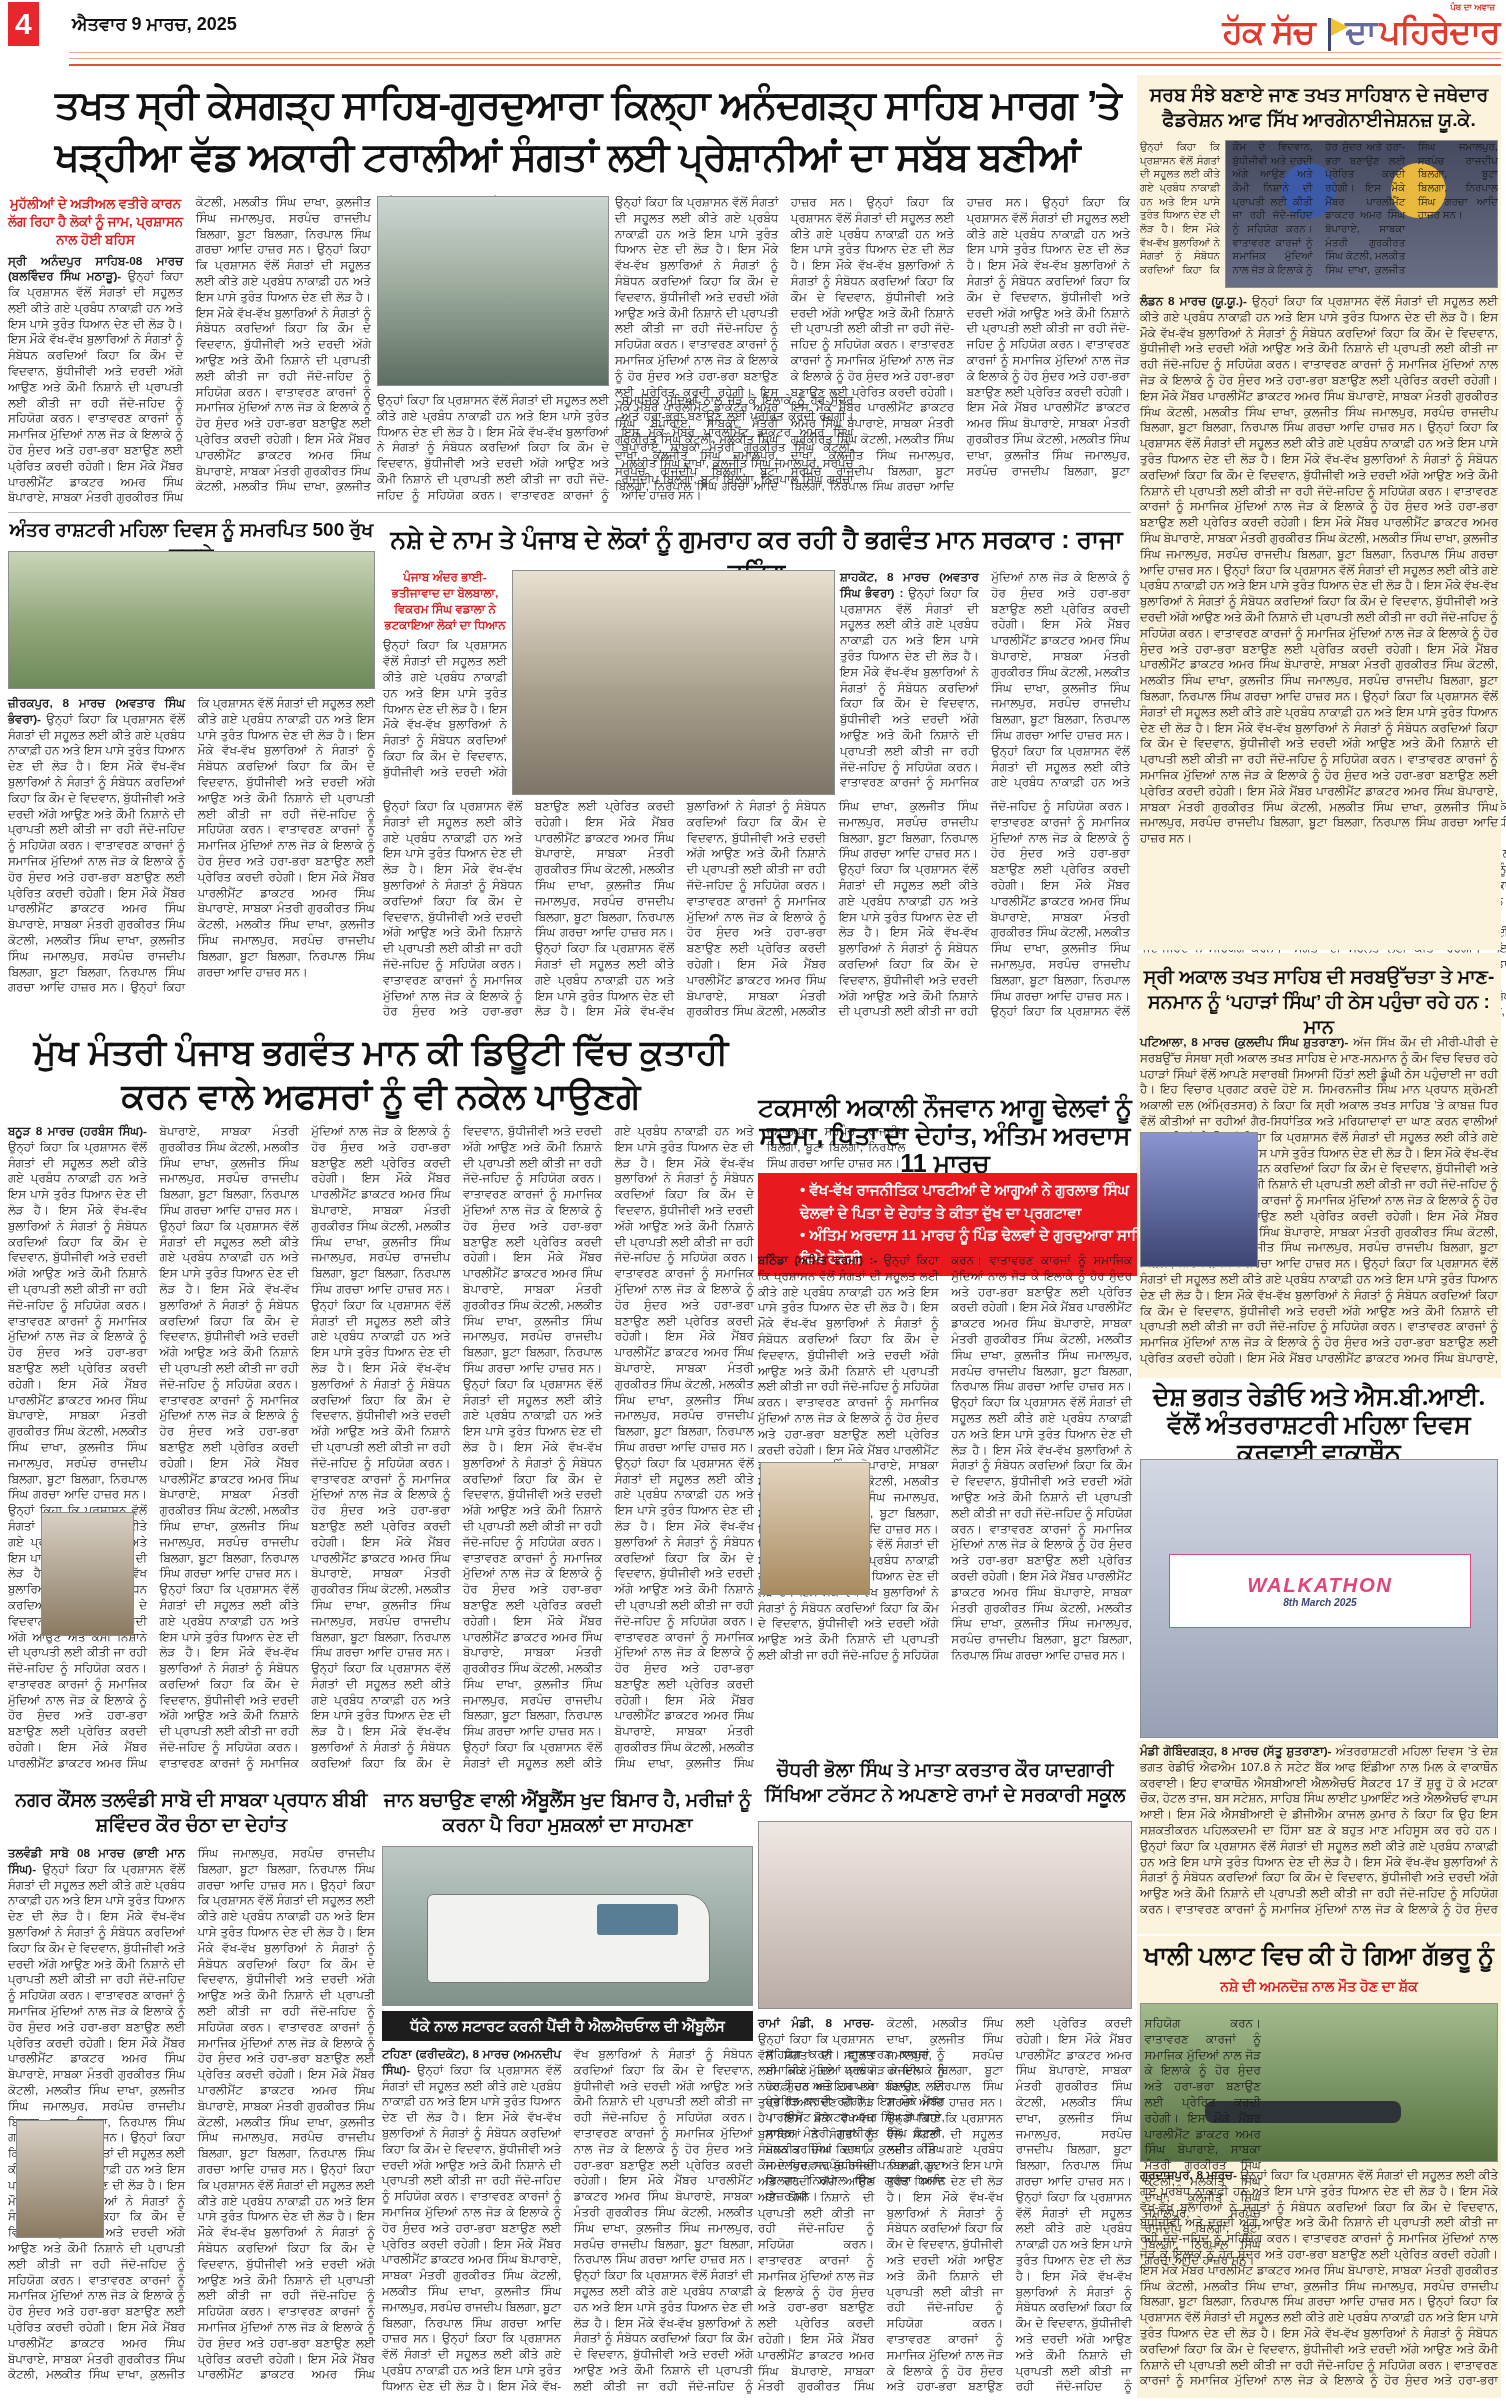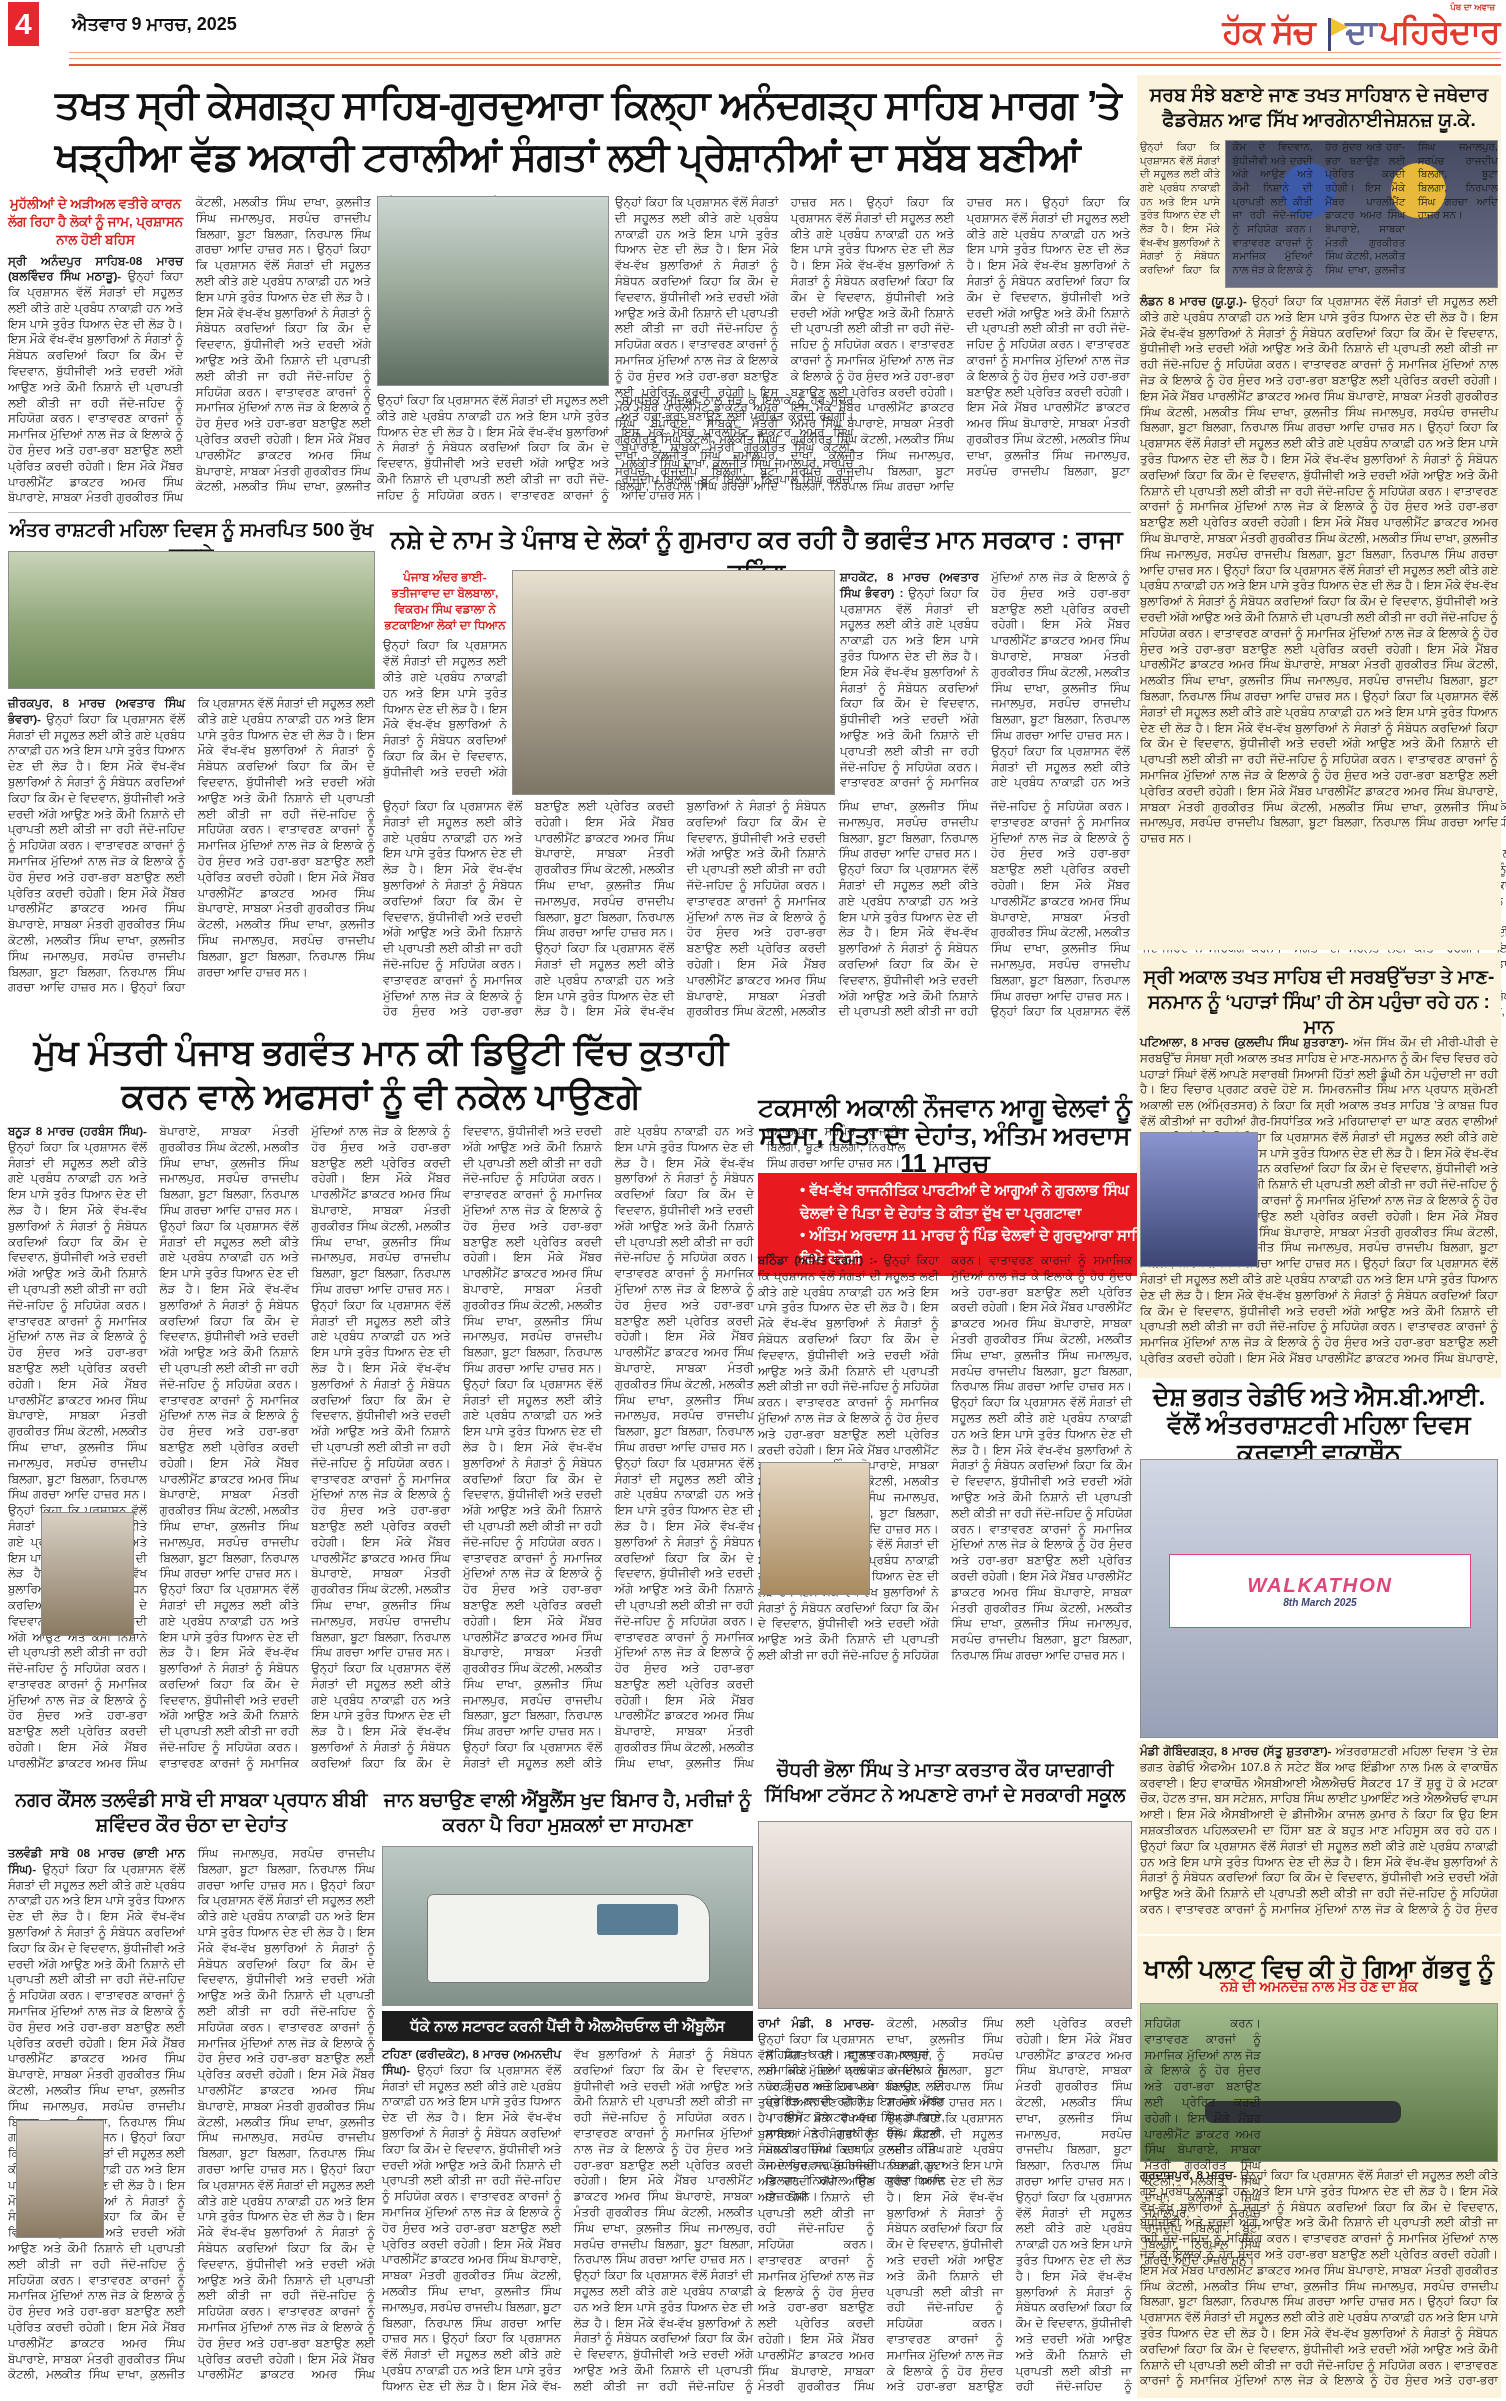--- a/index.html
+++ b/index.html
@@ -159,21 +159,21 @@
     <span class="walkbanner">
       <span class="l1">WALKATHON</span>
       <span class="l2">8th March 2025</span>
     </span>
   </div>
   <div class="abs cream bd c1" style="left:1137px;top:1741px;width:364px;height:193px;padding:3.1px;box-sizing:border-box;">
     <span class="dateline">ਮੰਡੀ ਗੋਬਿੰਦਗੜ੍ਹ, 8 ਮਾਰਚ (ਸੱਤੂ ਸ਼ੁਤਰਾਣਾ)- </span><span>ਅੰਤਰਰਾਸ਼ਟਰੀ ਮਹਿਲਾ ਦਿਵਸ ’ਤੇ ਦੇਸ਼ ਭਗਤ ਰੇਡੀਓ ਐਫਐਮ 107.8 ਨੇ ਸਟੇਟ ਬੈਂਕ ਆਫ ਇੰਡੀਆ ਨਾਲ ਮਿਲ ਕੇ ਵਾਕਾਥੌਨ ਕਰਵਾਈ। ਇਹ ਵਾਕਾਥੌਨ ਐਸਬੀਆਈ ਐਲਐਚਓ ਸੈਕਟਰ 17 ਤੋਂ ਸ਼ੁਰੂ ਹੋ ਕੇ ਮਟਕਾ ਚੌਕ, ਹੋਟਲ ਤਾਜ, ਬਸ ਸਟੇਸ਼ਨ, ਸਾਹਿਬ ਸਿੰਘ ਲਾਈਟ ਪੁਆਇੰਟ ਅਤੇ ਐਲਐਚਓ ਵਾਪਸ ਆਈ। ਇਸ ਮੌਕੇ ਐਸਬੀਆਈ ਦੇ ਡੀਜੀਐਮ ਕਾਜਲ ਕੁਮਾਰ ਨੇ ਕਿਹਾ ਕਿ ਉਹ ਇਸ ਸਸ਼ਕਤੀਕਰਨ ਪਹਿਲਕਦਮੀ ਦਾ ਹਿੱਸਾ ਬਣ ਕੇ ਬਹੁਤ ਮਾਣ ਮਹਿਸੂਸ ਕਰ ਰਹੇ ਹਨ। </span><span>ਉਨ੍ਹਾਂ ਕਿਹਾ ਕਿ ਪ੍ਰਸ਼ਾਸਨ ਵੱਲੋਂ ਸੰਗਤਾਂ ਦੀ ਸਹੂਲਤ ਲਈ ਕੀਤੇ ਗਏ ਪ੍ਰਬੰਧ ਨਾਕਾਫ਼ੀ ਹਨ ਅਤੇ ਇਸ ਪਾਸੇ ਤੁਰੰਤ ਧਿਆਨ ਦੇਣ ਦੀ ਲੋੜ ਹੈ। ਇਸ ਮੌਕੇ ਵੱਖ-ਵੱਖ ਬੁਲਾਰਿਆਂ ਨੇ ਸੰਗਤਾਂ ਨੂੰ ਸੰਬੋਧਨ ਕਰਦਿਆਂ ਕਿਹਾ ਕਿ ਕੌਮ ਦੇ ਵਿਦਵਾਨ, ਬੁੱਧੀਜੀਵੀ ਅਤੇ ਦਰਦੀ ਅੱਗੇ ਆਉਣ ਅਤੇ ਕੌਮੀ ਨਿਸ਼ਾਨੇ ਦੀ ਪ੍ਰਾਪਤੀ ਲਈ ਕੀਤੀ ਜਾ ਰਹੀ ਜੱਦੋ-ਜਹਿਦ ਨੂੰ ਸਹਿਯੋਗ ਕਰਨ। ਵਾਤਾਵਰਣ ਕਾਰਜਾਂ ਨੂੰ ਸਮਾਜਿਕ ਮੁੱਦਿਆਂ ਨਾਲ ਜੋੜ ਕੇ ਇਲਾਕੇ ਨੂੰ ਹੋਰ ਸੁੰਦਰ ਅਤੇ ਹਰਾ-ਭਰਾ ਬਣਾਉਣ ਲਈ ਪ੍ਰੇਰਿਤ ਕਰਦੀ ਰਹੇਗੀ। ਇਸ ਮੌਕੇ ਮੈਂਬਰ ਪਾਰਲੀਮੈਂਟ ਡਾਕਟਰ ਅਮਰ ਸਿੰਘ ਬੋਪਾਰਾਏ, ਸਾਬਕਾ ਮੰਤਰੀ ਗੁਰਕੀਰਤ ਸਿੰਘ ਕੋਟਲੀ, ਮਲਕੀਤ ਸਿੰਘ ਦਾਖਾ, ਕੁਲਜੀਤ ਸਿੰਘ ਜਮਾਲਪੁਰ, ਸਰਪੰਚ ਰਾਜਦੀਪ ਬਿਲਗਾ, ਬੂਟਾ ਬਿਲਗਾ, ਨਿਰਪਾਲ ਸਿੰਘ ਗਰਚਾ ਆਦਿ ਹਾਜ਼ਰ ਸਨ। </span>
   </div>
 
   <div class="abs cream" style="left:1137px;top:1936px;width:364px;height:462px;"></div>
-  <div class="abs h-md" style="left:1140px;top:1941px;width:358px;margin-top:13px;">ਖਾਲੀ ਪਲਾਟ ਵਿਚ ਕੀ ਹੋ ਗਿਆ ਗੱਭਰੂ ਨੂੰ</div>
+  <div class="abs h-md" style="left:1140px;top:1941px;width:358px;">ਖਾਲੀ ਪਲਾਟ ਵਿਚ ਕੀ ਹੋ ਗਿਆ ਗੱਭਰੂ ਨੂੰ</div>
   <div class="abs redsub" style="left:1140px;top:1978px;width:358px;">ਨਸ਼ੇ ਦੀ ਅਮਨਦੋਜ਼ ਨਾਲ ਮੌਤ ਹੋਣ ਦਾ ਸ਼ੱਕ</div>
   <div class="abs ph ph-plot" style="left:1140px;top:2003px;width:358px;height:159px;">
     <span class="figure-lying"></span>
   </div>
   <div class="abs bd c1" style="left:1140px;top:2168px;width:358px;height:226px;">
     <span class="dateline">ਗੁਰਦਾਸਪੁਰ, 8 ਮਾਰਚ- </span><span>ਉਨ੍ਹਾਂ ਕਿਹਾ ਕਿ ਪ੍ਰਸ਼ਾਸਨ ਵੱਲੋਂ ਸੰਗਤਾਂ ਦੀ ਸਹੂਲਤ ਲਈ ਕੀਤੇ ਗਏ ਪ੍ਰਬੰਧ ਨਾਕਾਫ਼ੀ ਹਨ ਅਤੇ ਇਸ ਪਾਸੇ ਤੁਰੰਤ ਧਿਆਨ ਦੇਣ ਦੀ ਲੋੜ ਹੈ। ਇਸ ਮੌਕੇ ਵੱਖ-ਵੱਖ ਬੁਲਾਰਿਆਂ ਨੇ ਸੰਗਤਾਂ ਨੂੰ ਸੰਬੋਧਨ ਕਰਦਿਆਂ ਕਿਹਾ ਕਿ ਕੌਮ ਦੇ ਵਿਦਵਾਨ, ਬੁੱਧੀਜੀਵੀ ਅਤੇ ਦਰਦੀ ਅੱਗੇ ਆਉਣ ਅਤੇ ਕੌਮੀ ਨਿਸ਼ਾਨੇ ਦੀ ਪ੍ਰਾਪਤੀ ਲਈ ਕੀਤੀ ਜਾ ਰਹੀ ਜੱਦੋ-ਜਹਿਦ ਨੂੰ ਸਹਿਯੋਗ ਕਰਨ। ਵਾਤਾਵਰਣ ਕਾਰਜਾਂ ਨੂੰ ਸਮਾਜਿਕ ਮੁੱਦਿਆਂ ਨਾਲ ਜੋੜ ਕੇ ਇਲਾਕੇ ਨੂੰ ਹੋਰ ਸੁੰਦਰ ਅਤੇ ਹਰਾ-ਭਰਾ ਬਣਾਉਣ ਲਈ ਪ੍ਰੇਰਿਤ ਕਰਦੀ ਰਹੇਗੀ। ਇਸ ਮੌਕੇ ਮੈਂਬਰ ਪਾਰਲੀਮੈਂਟ ਡਾਕਟਰ ਅਮਰ ਸਿੰਘ ਬੋਪਾਰਾਏ, ਸਾਬਕਾ ਮੰਤਰੀ ਗੁਰਕੀਰਤ ਸਿੰਘ ਕੋਟਲੀ, ਮਲਕੀਤ ਸਿੰਘ ਦਾਖਾ, ਕੁਲਜੀਤ ਸਿੰਘ ਜਮਾਲਪੁਰ, ਸਰਪੰਚ ਰਾਜਦੀਪ ਬਿਲਗਾ, ਬੂਟਾ ਬਿਲਗਾ, ਨਿਰਪਾਲ ਸਿੰਘ ਗਰਚਾ ਆਦਿ ਹਾਜ਼ਰ ਸਨ।  ਉਨ੍ਹਾਂ ਕਿਹਾ ਕਿ ਪ੍ਰਸ਼ਾਸਨ ਵੱਲੋਂ ਸੰਗਤਾਂ ਦੀ ਸਹੂਲਤ ਲਈ ਕੀਤੇ ਗਏ ਪ੍ਰਬੰਧ ਨਾਕਾਫ਼ੀ ਹਨ ਅਤੇ ਇਸ ਪਾਸੇ ਤੁਰੰਤ ਧਿਆਨ ਦੇਣ ਦੀ ਲੋੜ ਹੈ। ਇਸ ਮੌਕੇ ਵੱਖ-ਵੱਖ ਬੁਲਾਰਿਆਂ ਨੇ ਸੰਗਤਾਂ ਨੂੰ ਸੰਬੋਧਨ ਕਰਦਿਆਂ ਕਿਹਾ ਕਿ ਕੌਮ ਦੇ ਵਿਦਵਾਨ, ਬੁੱਧੀਜੀਵੀ ਅਤੇ ਦਰਦੀ ਅੱਗੇ ਆਉਣ ਅਤੇ ਕੌਮੀ ਨਿਸ਼ਾਨੇ ਦੀ ਪ੍ਰਾਪਤੀ ਲਈ ਕੀਤੀ ਜਾ ਰਹੀ ਜੱਦੋ-ਜਹਿਦ ਨੂੰ ਸਹਿਯੋਗ ਕਰਨ। ਵਾਤਾਵਰਣ ਕਾਰਜਾਂ ਨੂੰ ਸਮਾਜਿਕ ਮੁੱਦਿਆਂ ਨਾਲ ਜੋੜ ਕੇ ਇਲਾਕੇ ਨੂੰ ਹੋਰ ਸੁੰਦਰ ਅਤੇ ਹਰਾ-ਭਰਾ ਬਣਾਉਣ ਲਈ ਪ੍ਰੇਰਿਤ ਕਰਦੀ ਰਹੇਗੀ। ਇਸ ਮੌਕੇ ਮੈਂਬਰ ਪਾਰਲੀਮੈਂਟ ਡਾਕਟਰ ਅਮਰ ਸਿੰਘ ਬੋਪਾਰਾਏ, ਸਾਬਕਾ ਮੰਤਰੀ ਗੁਰਕੀਰਤ ਸਿੰਘ ਕੋਟਲੀ, ਮਲਕੀਤ ਸਿੰਘ ਦਾਖਾ, ਕੁਲਜੀਤ ਸਿੰਘ ਜਮਾਲਪੁਰ, ਸਰਪੰਚ ਰਾਜਦੀਪ ਬਿਲਗਾ, ਬੂਟਾ ਬਿਲਗਾ, ਨਿਰਪਾਲ ਸਿੰਘ ਗਰਚਾ ਆਦਿ ਹਾਜ਼ਰ ਸਨ। </span>
   </div>
 
   <div class="abs h-sm" style="left:7.9px;top:1787px;width:367px;">ਨਗਰ ਕੌਂਸਲ ਤਲਵੰਡੀ ਸਾਬੋ ਦੀ ਸਾਬਕਾ ਪ੍ਰਧਾਨ ਬੀਬੀ ਸ਼ਵਿੰਦਰ ਕੌਰ ਚੰਠਾ ਦਾ ਦੇਹਾਂਤ</div>
   <div class="abs bd c2" style="left:7.9px;top:1846px;width:367px;height:550px;">

